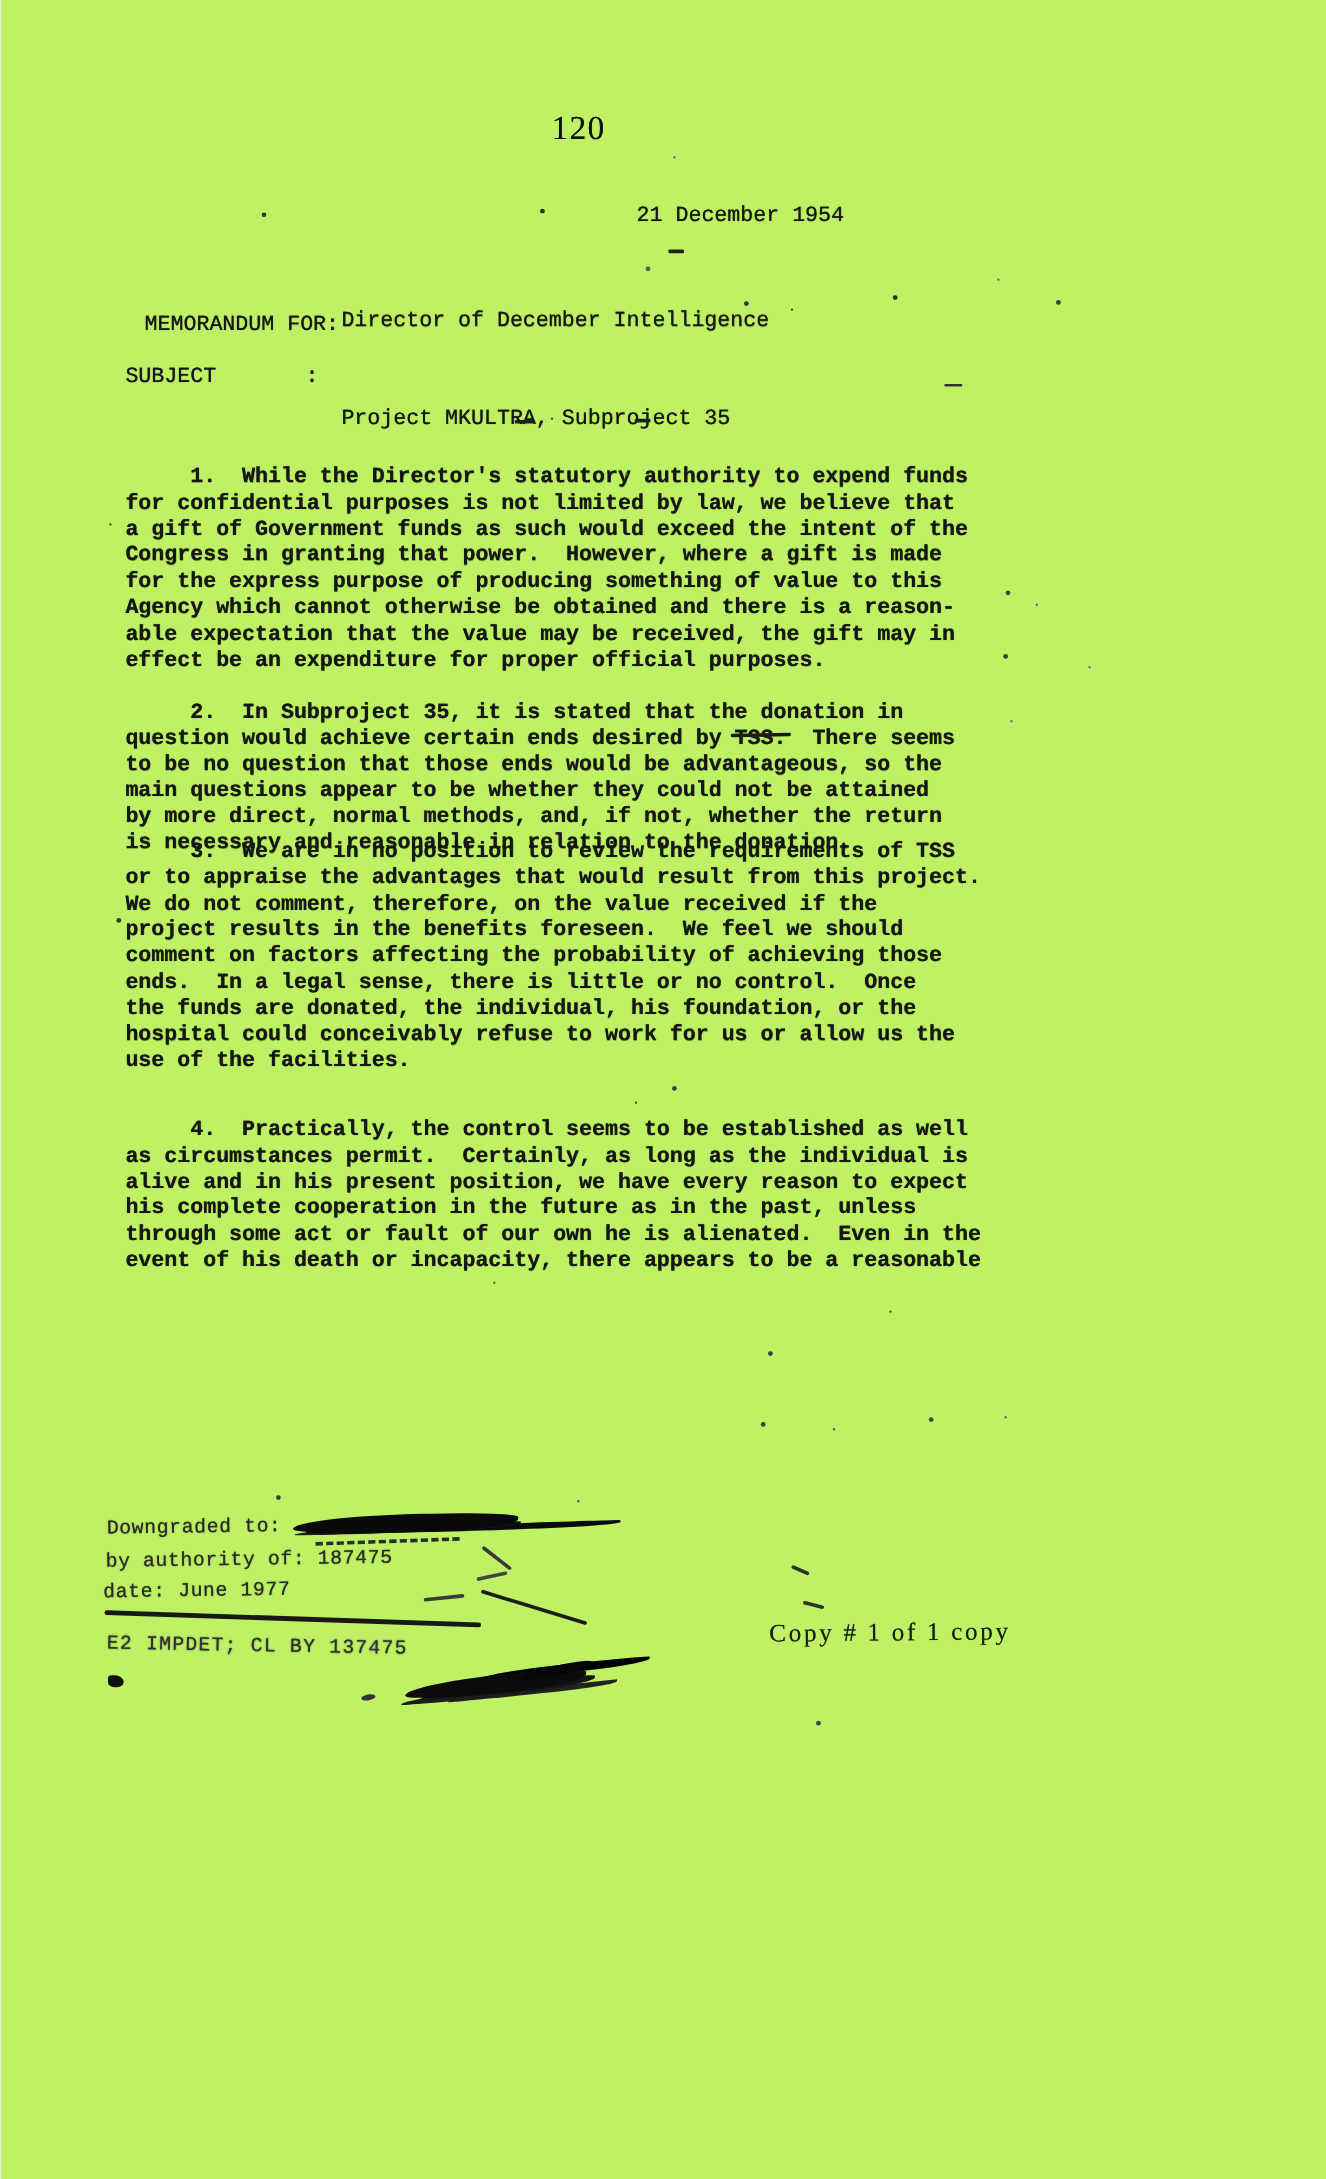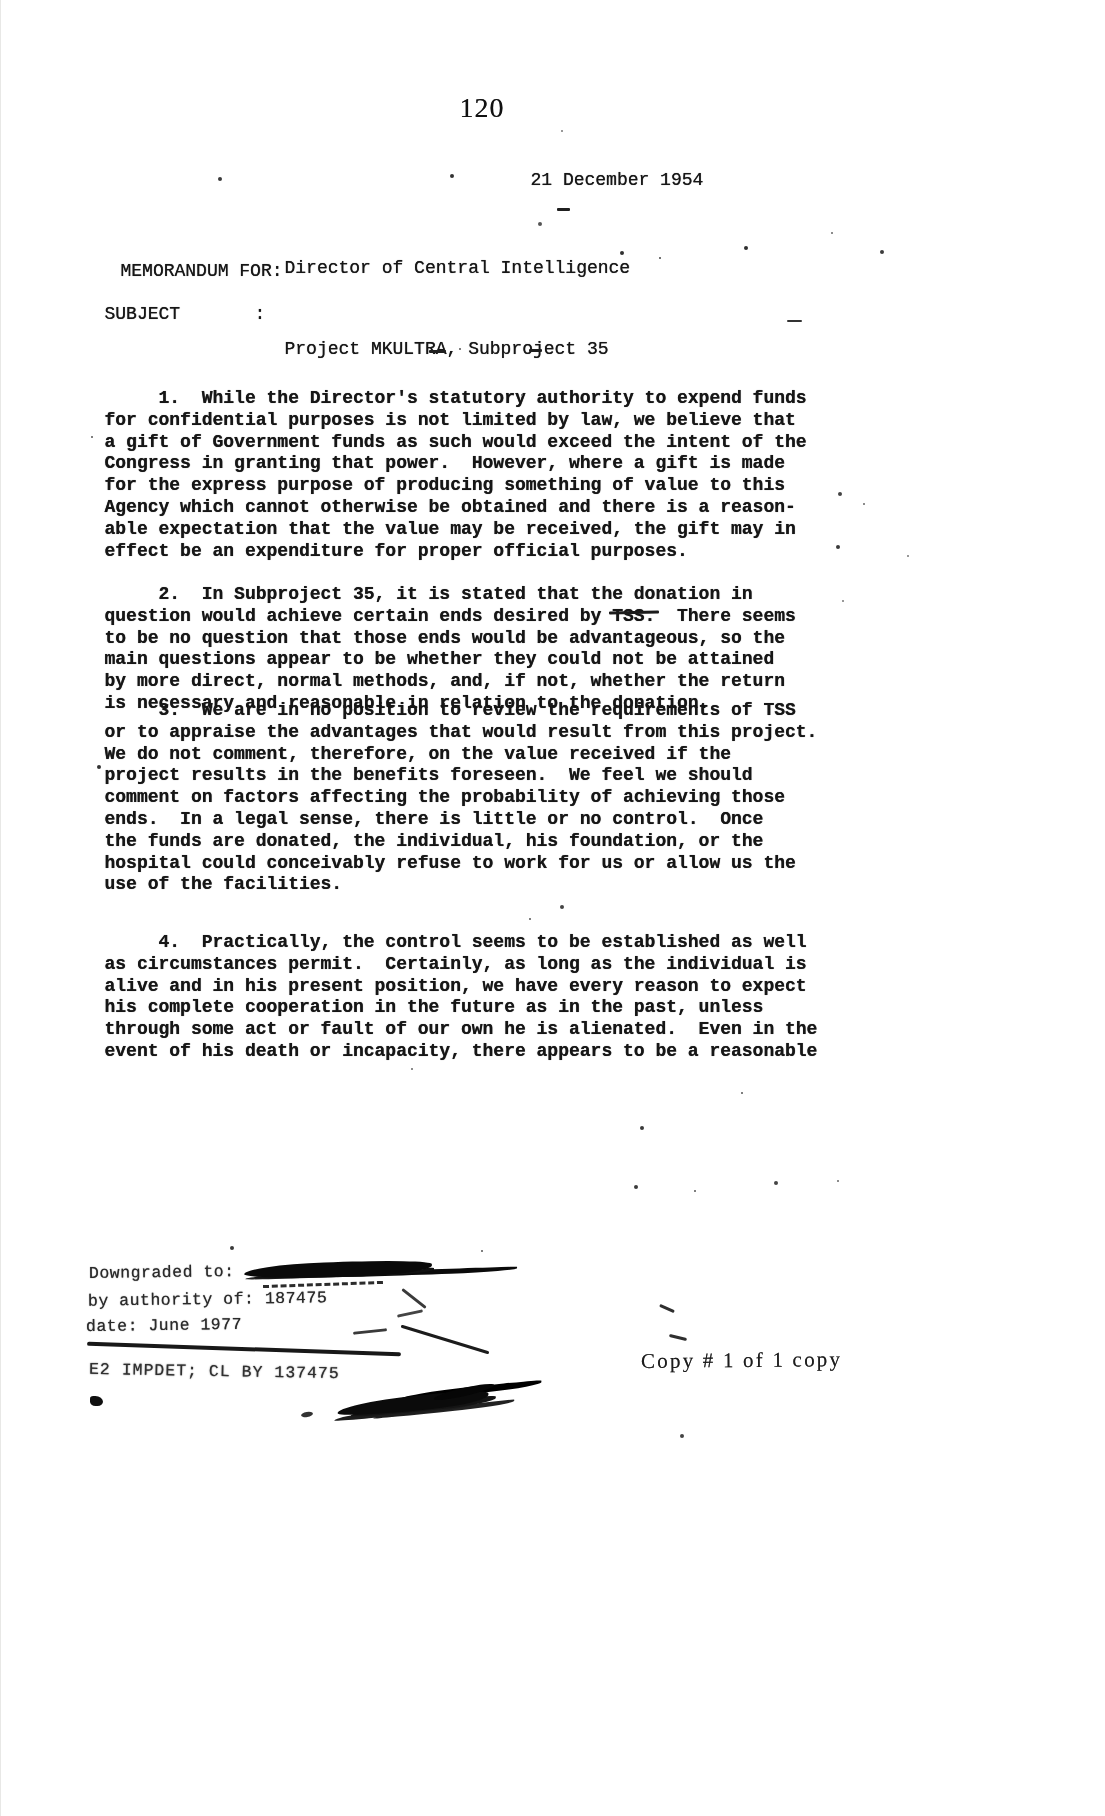--- a/index.html
+++ b/index.html
@@ -1,20 +1,20 @@
 <!DOCTYPE html>
 <html><head>
 <meta charset="utf-8">
 <style>
   html,body{margin:0;padding:0;background:#e8e8e6;}
   .page{
     position:relative;
     width:1104px;height:1816px;
     margin:0 auto;
-    background:#ffffff;
+    background:#bef264;
     overflow:hidden;
     font-family:"Liberation Mono", monospace;
     color:#141414;
   }
   
   .tw{
     font:18px/21.8px "Liberation Mono", monospace;
     color:#161616;
     text-shadow:0 0 0.7px rgba(15,15,15,0.75), 0.3px 0.2px 0 rgba(25,25,25,0.3);
     white-space:pre;
@@ -117,21 +117,21 @@
 <body>
 
 <div class="page">
 
   <div class="page-number">120</div>
 
   <div class="tw date-line">21 December 1954</div>
   <div class="mark dash-under-date"></div>
 
   <div class="tw memo-label">MEMORANDUM FOR:</div>
-  <div class="tw memo-value">Director of Central Intelligence</div>
+  <div class="tw memo-value">Director of December Intelligence</div>
 
   <div class="tw subject-label">SUBJECT</div>
   <div class="tw subject-colon">:</div>
   <div class="tw subject-value">Project MKULTRA, Subproject 35</div>
 
   <div class="mark dash-right-margin"></div>
   <div class="mark dash-center-1"></div>
   <div class="mark dash-center-2"></div>
 
   <div class="tw para" style="top:388px;">     1.  While the Director's statutory authority to expend funds

